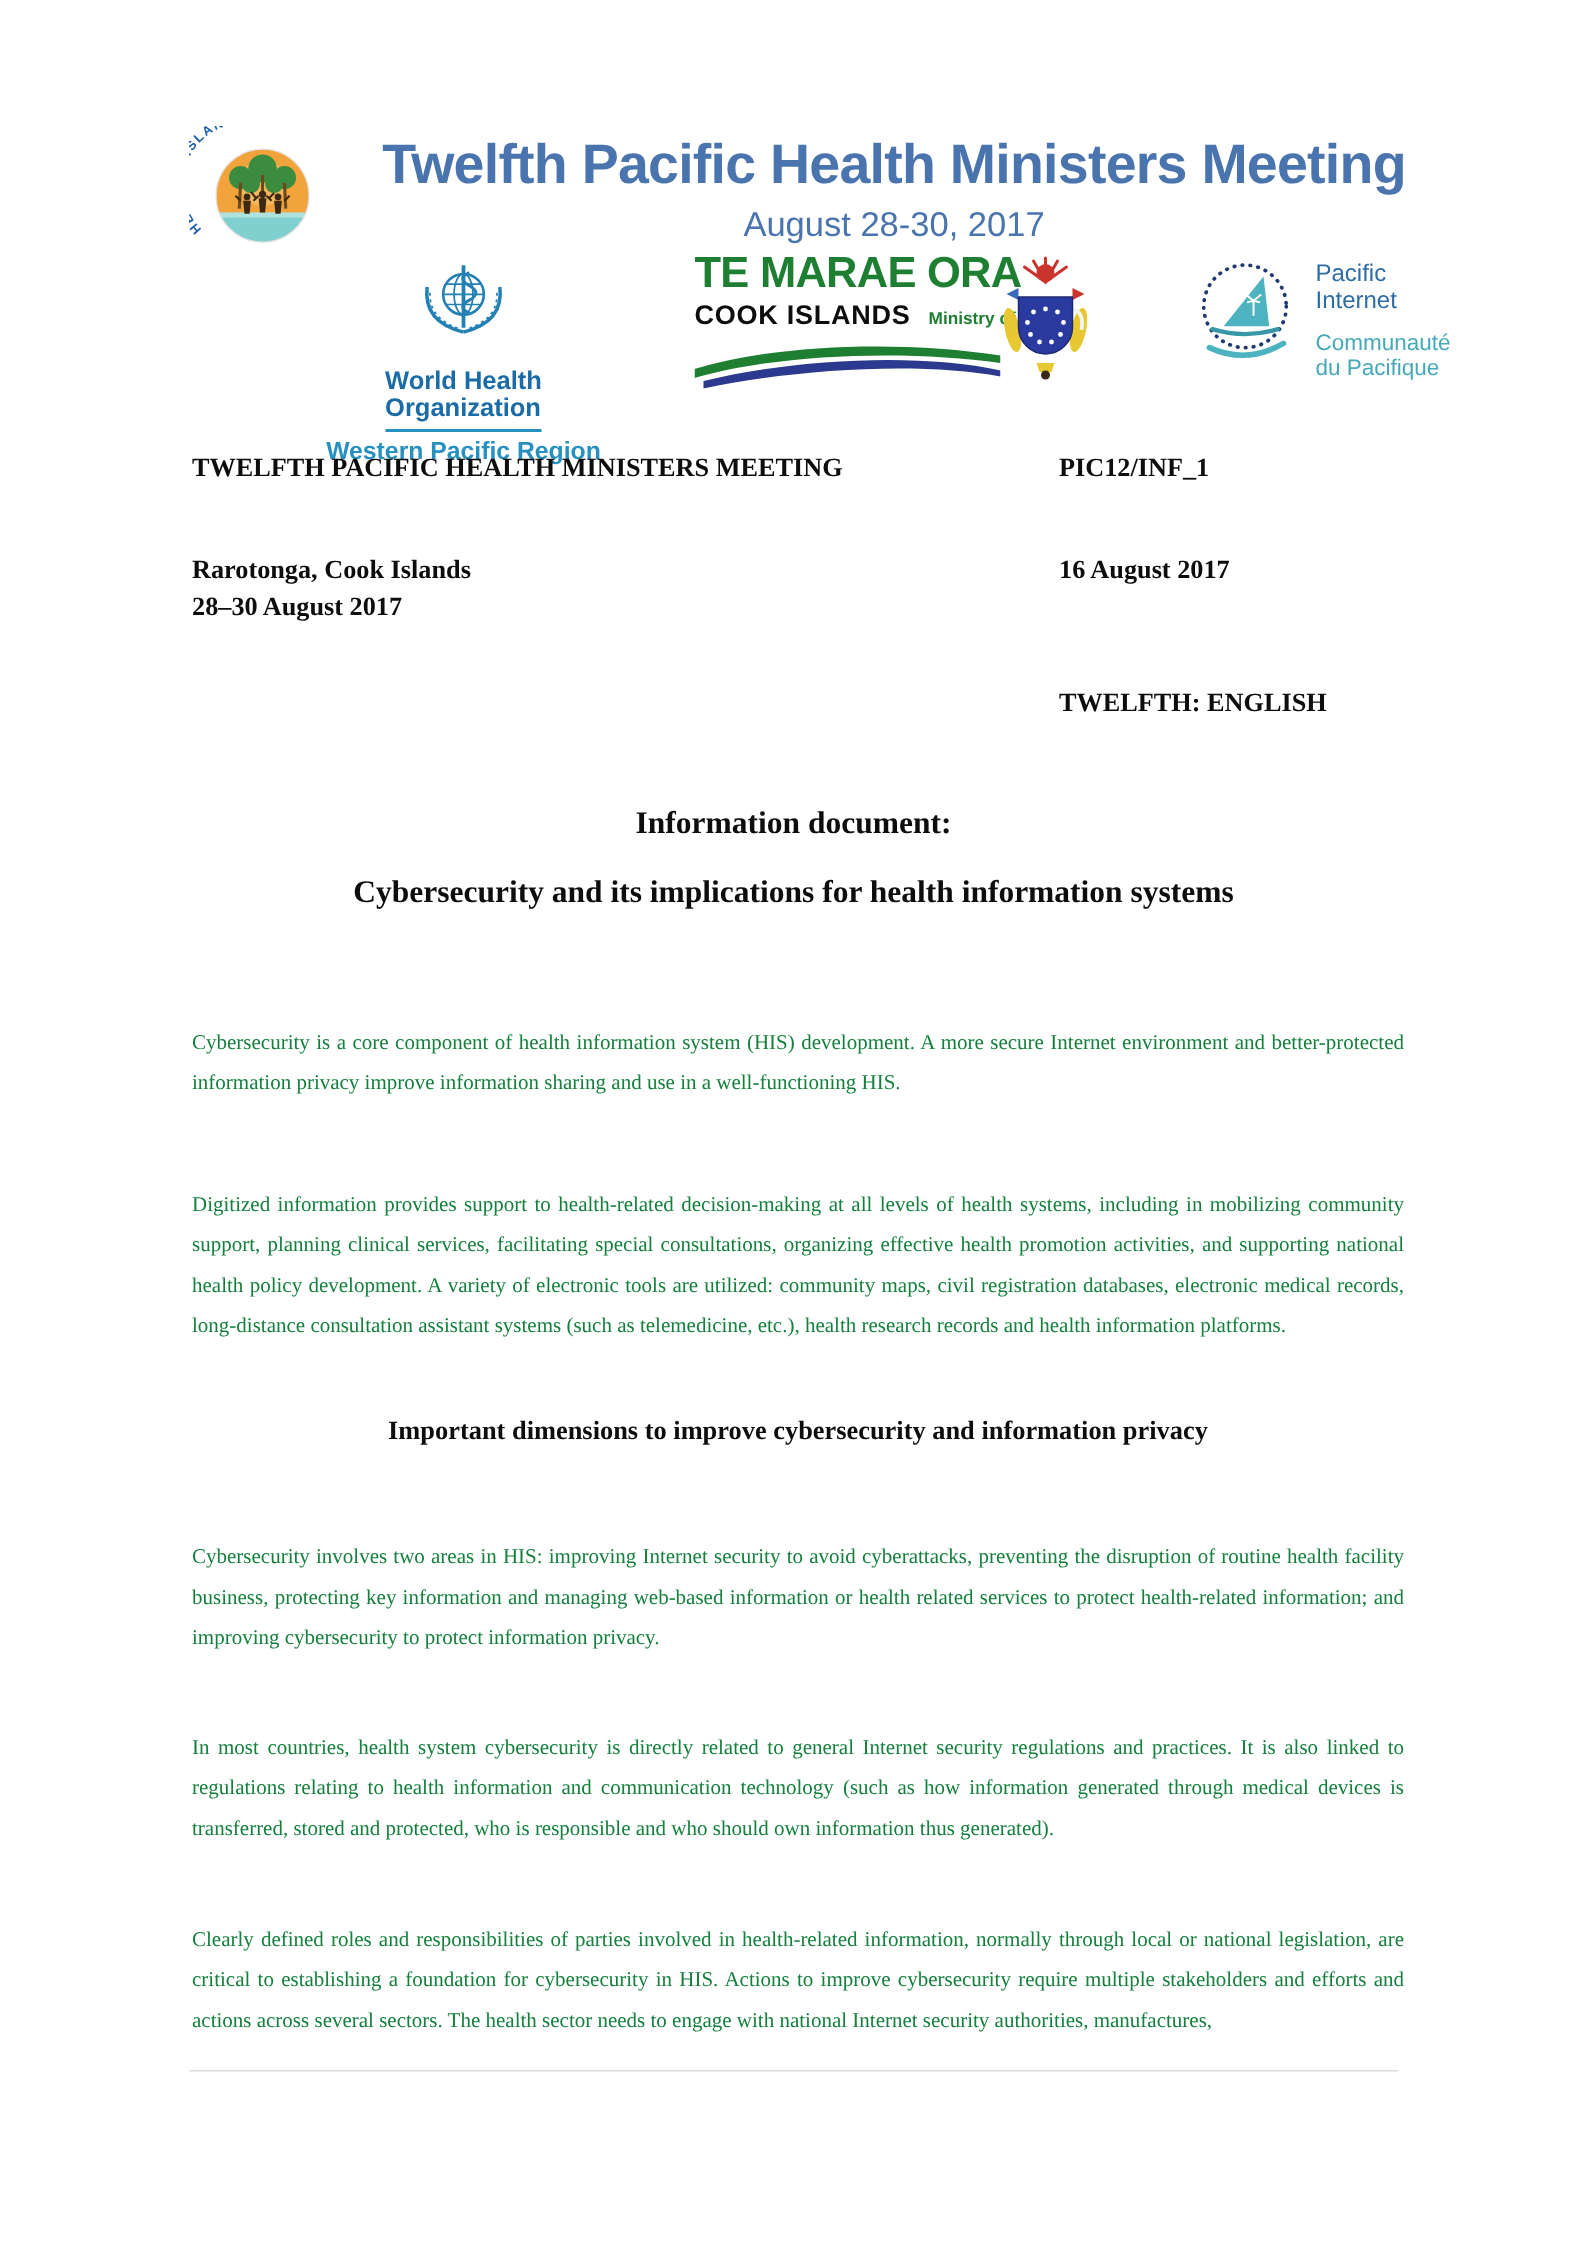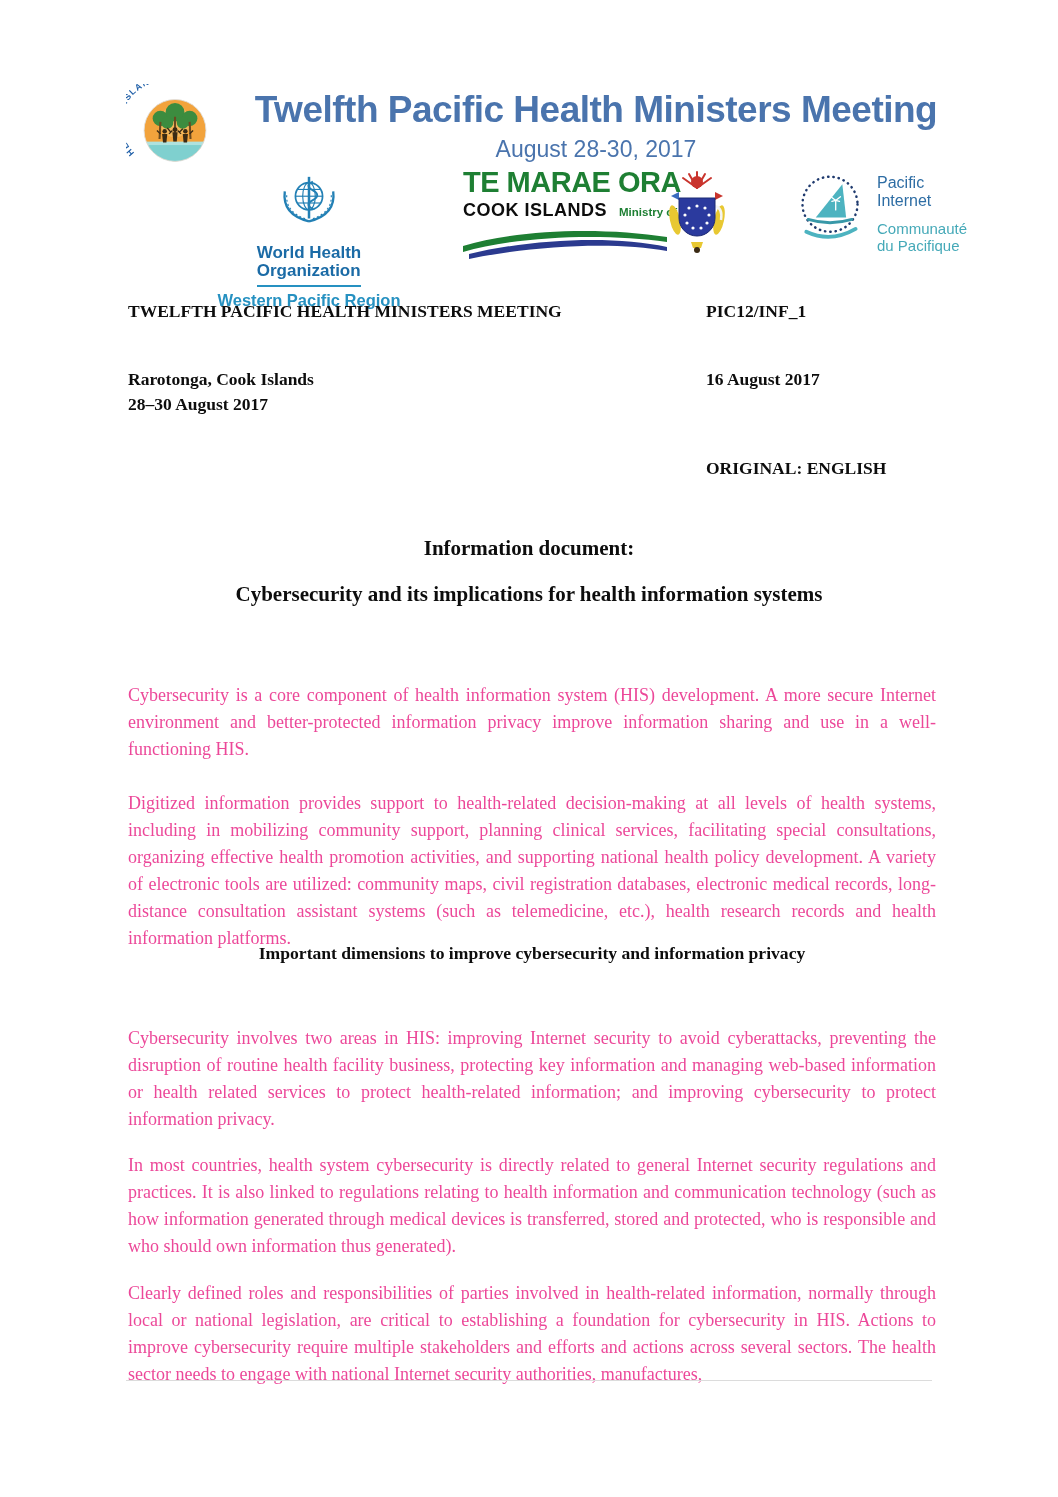--- a/index.html
+++ b/index.html
@@ -52,21 +52,21 @@
   .original-language{left:706px;top:458px;}
 
   
   .doc-title{position:absolute;left:0;width:100%;text-align:center;font-weight:bold;font-size:21px;color:#0d0d0d;}
   .doc-title-1{top:536px;}
   .doc-title-2{top:582px;}
 
   
   .body-text{
     position:absolute;left:128px;width:808px;
-    font-size:18px;line-height:27px;color:#ec4899;
+    font-size:14px;line-height:27px;color:#15803d;
     text-align:justify;
     margin-top:32px;
   }
   .p1{top:650px;} .p2{top:758px;} .p3{top:993px;} .p4{top:1120px;} .p5{top:1248px;}
   .section-heading{
     position:absolute;left:128px;width:808px;top:943px;text-align:center;
     font-weight:bold;font-size:17.6px;color:#0d0d0d;
   }
   .footer-rule{position:absolute;left:126px;top:1380px;width:806px;height:1px;background:#dcdcdc;}
 </style>
@@ -227,21 +227,21 @@
         <div>du Pacifique</div>
       </div>
     </div>
   </div>
 
   <span class="meta-text meeting-title">TWELFTH PACIFIC HEALTH MINISTERS MEETING</span>
   <span class="meta-text doc-code">PIC12/INF_1</span>
   <span class="meta-text location">Rarotonga, Cook Islands</span>
   <span class="meta-text issue-date">16 August 2017</span>
   <span class="meta-text meeting-dates">28–30 August 2017</span>
-  <span class="meta-text original-language">ORIGINAL: ENGLISH</span>
+  <span class="meta-text original-language">TWELFTH: ENGLISH</span>
 
   <div class="doc-title doc-title-1">Information document:</div>
   <div class="doc-title doc-title-2">Cybersecurity and its implications for health information systems</div>
 
   <p class="body-text p1">Cybersecurity is a core component of health information system (HIS) development. A more secure Internet environment and better-protected information privacy improve information sharing and use in a well-functioning HIS.</p>
   <p class="body-text p2">Digitized information provides support to health-related decision-making at all levels of health systems, including in mobilizing community support, planning clinical services, facilitating special consultations, organizing effective health promotion activities, and supporting national health policy development. A variety of electronic tools are utilized: community maps, civil registration databases, electronic medical records, long-distance consultation assistant systems (such as telemedicine, etc.), health research records and health information platforms.</p>
   <div class="section-heading">Important dimensions to improve cybersecurity and information privacy</div>
   <p class="body-text p3">Cybersecurity involves two areas in HIS: improving Internet security to avoid cyberattacks, preventing the disruption of routine health facility business, protecting key information and managing web-based information or health related services to protect health-related information; and improving cybersecurity to protect information privacy.</p>
   <p class="body-text p4">In most countries, health system cybersecurity is directly related to general Internet security regulations and practices. It is also linked to regulations relating to health information and communication technology (such as how information generated through medical devices is transferred, stored and protected, who is responsible and who should own information thus generated).</p>
   <p class="body-text p5">Clearly defined roles and responsibilities of parties involved in health-related information, normally through local or national legislation, are critical to establishing a foundation for cybersecurity in HIS. Actions to improve cybersecurity require multiple stakeholders and efforts and actions across several sectors. The health sector needs to engage with national Internet security authorities, manufactures,</p>

